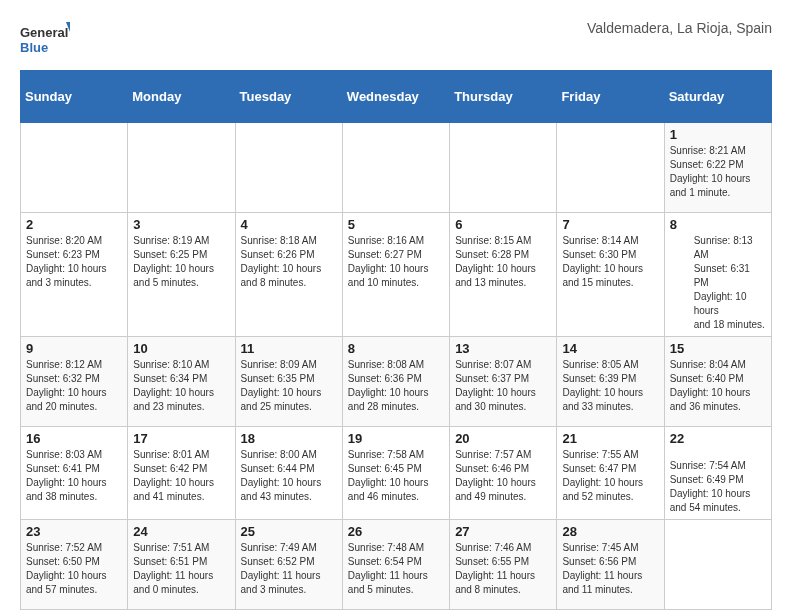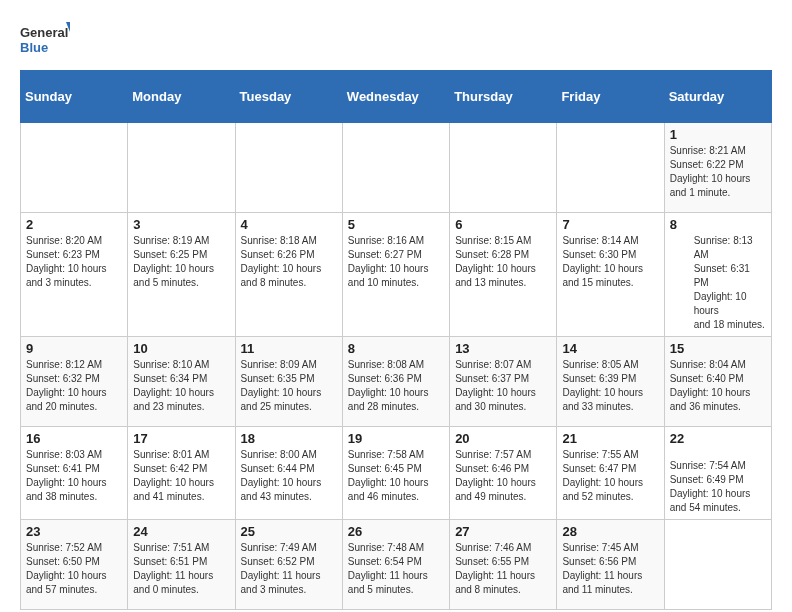--- a/index.html
+++ b/index.html
@@ -81,20 +81,21 @@
 
 <div class="header">
   <div class="logo">
   <svg width="50" height="40" viewBox="0 0 50 40">
     <text x="0" y="17" font-size="13" font-weight="bold" font-family="Arial" fill="#333">General</text>
     <text x="0" y="32" font-size="13" font-weight="bold" font-family="Arial" fill="#2e6db4">Blue</text>
     <polygon points="46,2 54,2 50,12" fill="#2e6db4"></polygon>
   </svg>
 </div>
   <div class="title-block">
+    <div class="location">Valdemadera, La Rioja, Spain</div>
   </div>
 </div>
 
 <table>
   <thead>
     <tr>
     <th>Sunday</th>
         <th>Monday</th>
         <th>Tuesday</th>
         <th>Wednesday</th>

